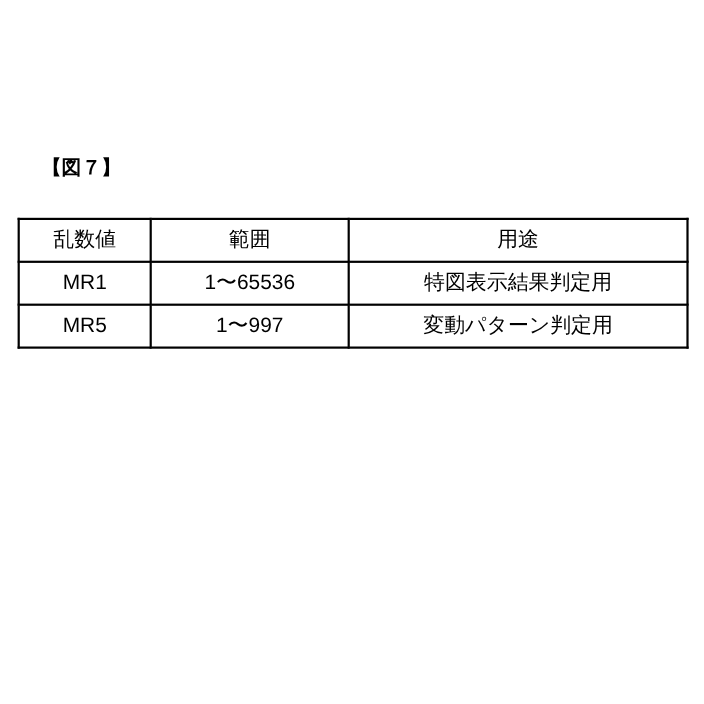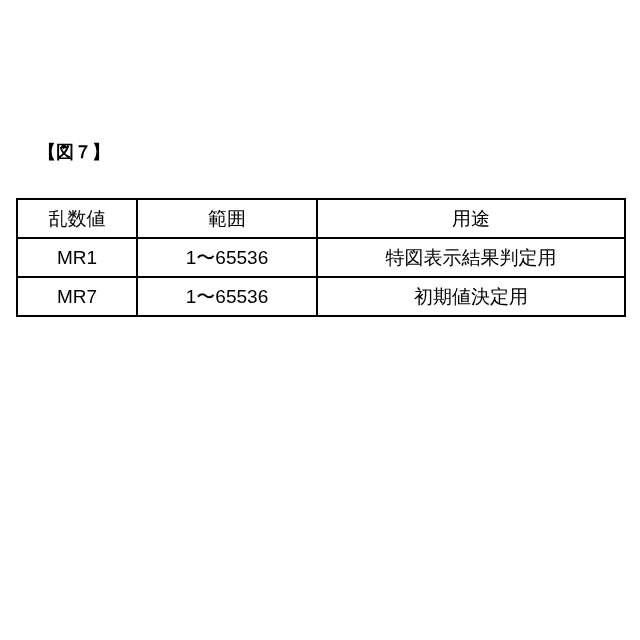--- a/index.html
+++ b/index.html
@@ -84,21 +84,21 @@
           <th class="head-cell">用途</th>
         </tr>
       </thead>
       <tbody>
         <tr>
           <td class="cell-rand">MR1</td>
           <td class="cell-range">1〜65536</td>
           <td class="cell-use">特図表示結果判定用</td>
         </tr>
         <tr>
-          <td class="cell-rand">MR7</td>
-          <td class="cell-range">1〜65536</td>
-          <td class="cell-use">初期値決定用</td>
+          <td class="cell-rand">MR5</td>
+          <td class="cell-range">1〜997</td>
+          <td class="cell-use">変動パターン判定用</td>
         </tr>
       </tbody>
     </table>
   </div>
 
 </div>
 
 </body></html>

